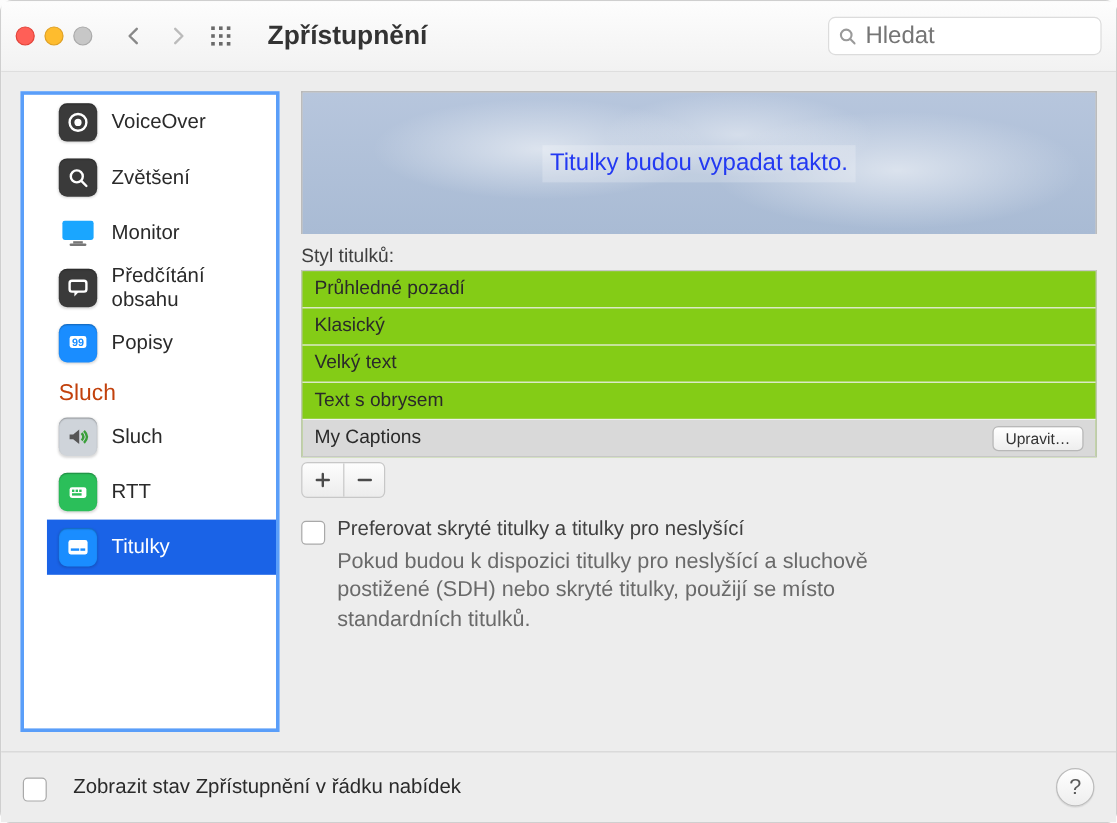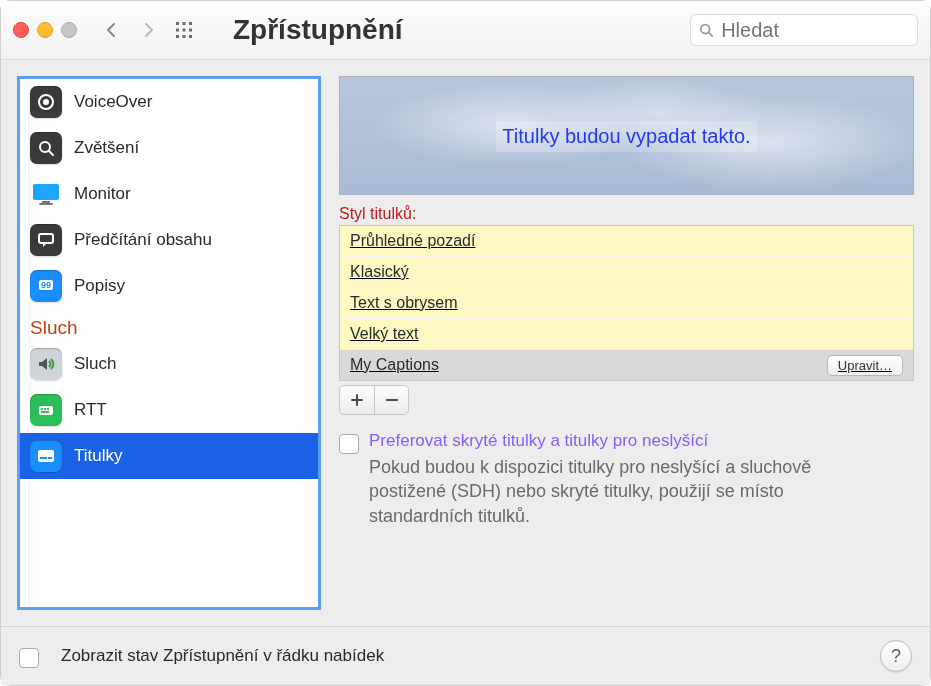--- a/index.html
+++ b/index.html
@@ -38,24 +38,24 @@
   }
   .tl-close { background: #ff5f57; border: 1px solid #e24238; }
   .tl-min   { background: #febc2e; border: 1px solid #dfa023; }
   .tl-max   { background: #c7c7c7; border: 1px solid #a9a9a9; }
   .nav-btn {
     width: 26px; height: 26px; display:flex; align-items:center; justify-content:center;
     color:#777; font-size:18px; border-radius:5px;
   }
   .grid-btn svg { display:block; }
   .window-title {
-    font-size: 28px;
+    font-size: 22px;
     font-weight: 600;
     color: #333;
-    margin-left: 26px;
+    margin-left: 16px;
   }
   .toolbar .spacer { flex: 1; }
   .search-wrap {
     display:flex; align-items:center;
     width: 210px; height: 30px;
     border:1px solid #dcdcdc; border-radius:6px;
     background:#fff;
     padding: 0 8px;
     color:#9a9a9a;
   }
@@ -74,27 +74,28 @@
   }
   .main-area {
     flex:1;
     display:flex;
     padding: 16px;
     gap: 18px;
     min-height: 0;
   }
   
   .sidebar {
-    width: 304px;
+    width: 216px;
     background:#fff;
     border: 3px solid #5a9ef9;
     border-radius: 0;
     box-sizing: border-box;
     display:flex; flex-direction:column;
     overflow:hidden;
+    padding-left:19px;
   }
   .side-scroll { overflow:hidden; flex:1; }
   .side-item {
     display:flex; align-items:center;
     height: 46px;
     padding: 0 10px;
     gap: 12px;
     font-size: 17px;
     color:#2a2a2a;
     cursor:default;
@@ -146,27 +147,27 @@
   .preview-text {
     position:relative;
     font-size: 20px;
     color:#2339f2;
     background: rgba(255,255,255,0.22);
     padding: 4px 6px;
   }
   .style-label {
     margin-top: 10px;
     font-size: 16px;
-    color:#b91c1c;
+    color:#404040;
   }
   .style-list {
     margin-top: 2px;
     border:1px solid #c7c7c7;
-    background:#fef9c3;
-    display:flex; flex-direction:column;text-decoration:underline;
+    background:#84cc16;
+    display:flex; flex-direction:column;
   }
   .style-row {
     display:flex; align-items:center;
     height: 30px;
     padding: 0 10px;
     font-size:16px;
     color:#2a2a2a;
     border-bottom:1px solid #f0f0f0;
     justify-content:space-between;
   }
@@ -200,21 +201,21 @@
 
   .pref-row {
     margin-top: 16px;
     display:flex; align-items:flex-start; gap:10px;
   }
   .checkbox {
     width:18px;height:18px;border:1px solid #a9a9a9;border-radius:4px;background:#fff;
     flex-shrink:0; margin-top:3px;
   }
   .pref-texts { display:flex; flex-direction:column; gap:4px;}
-  .pref-title { font-size:17px;color:#8b5cf6; }
+  .pref-title { font-size:17px;color:#404040; }
   .pref-desc  { font-size:18px;color:#6a6a6a; max-width: 520px; line-height:1.35;}
 
   
   .footer {
     height: 58px;
     border-top:1px solid #d5d5d5;
     background:#ededed;
     display:flex; align-items:center;
     padding: 0 18px;
     gap:22px;
@@ -376,24 +377,24 @@
         <div class="style-label">Styl titulků:</div>
 
         <div class="style-list">
           <div class="style-row">
             <span>Průhledné pozadí</span>
           </div>
           <div class="style-row">
             <span>Klasický</span>
           </div>
           <div class="style-row">
+            <span>Velký text</span>
+          </div>
+          <div class="style-row">
             <span>Text s obrysem</span>
-          </div>
-          <div class="style-row">
-            <span>Velký text</span>
           </div>
           <div class="style-row selected">
             <span>My Captions</span>
             <span class="edit-btn">Upravit…</span>
           </div>
         </div>
 
         <div class="add-remove">
           <button>
             <svg class="svg16" viewBox="0 0 16 16">

